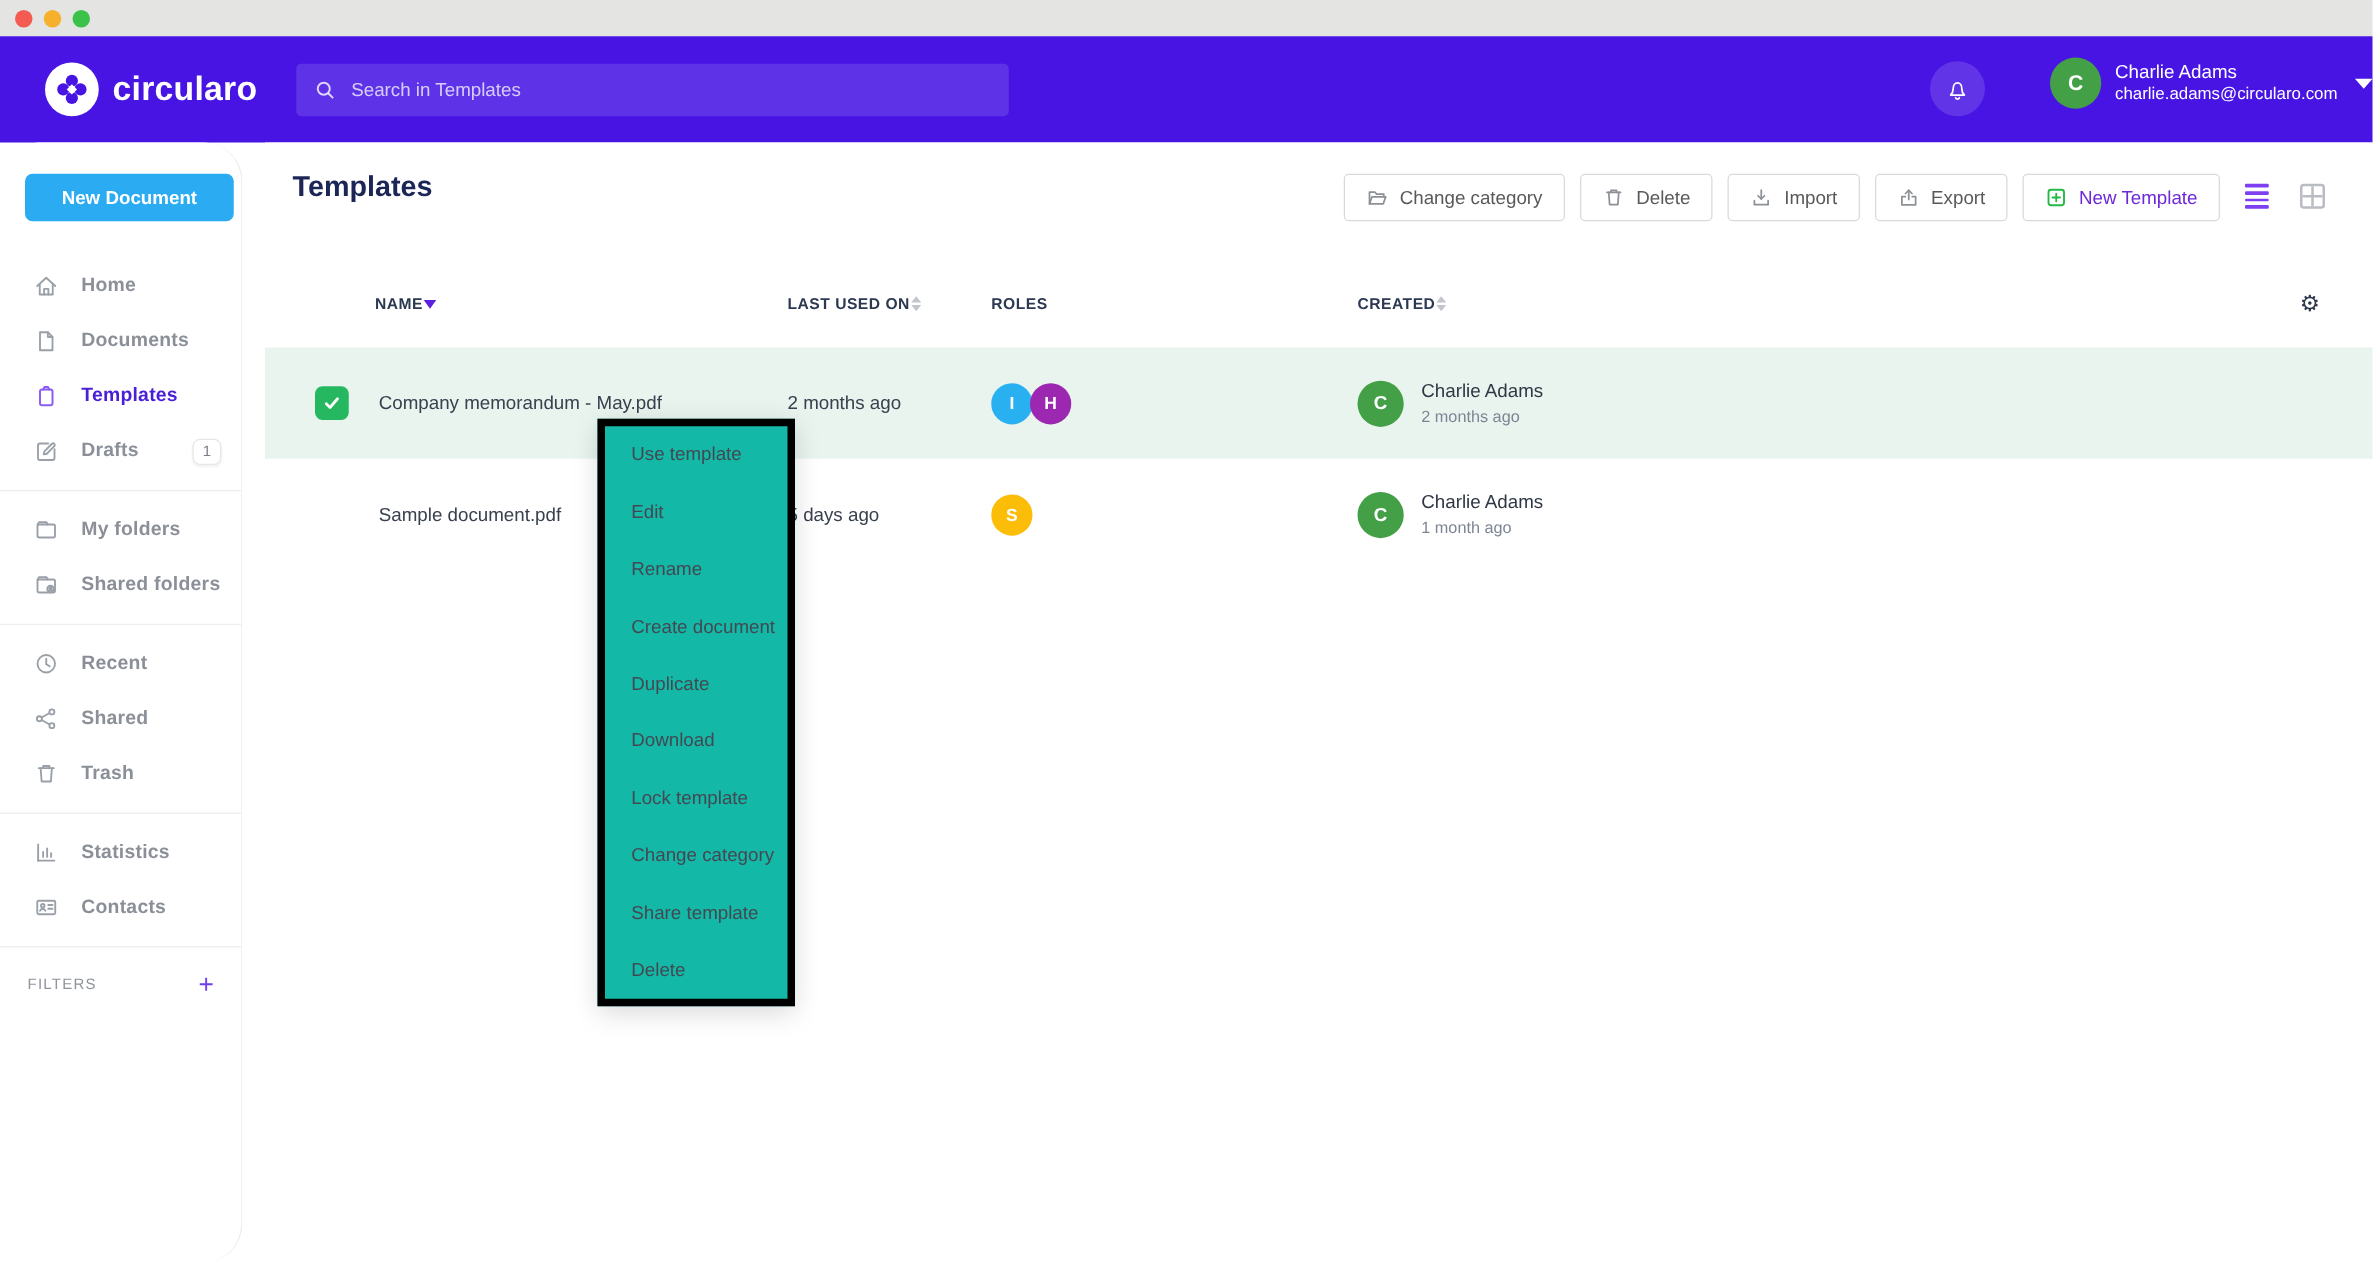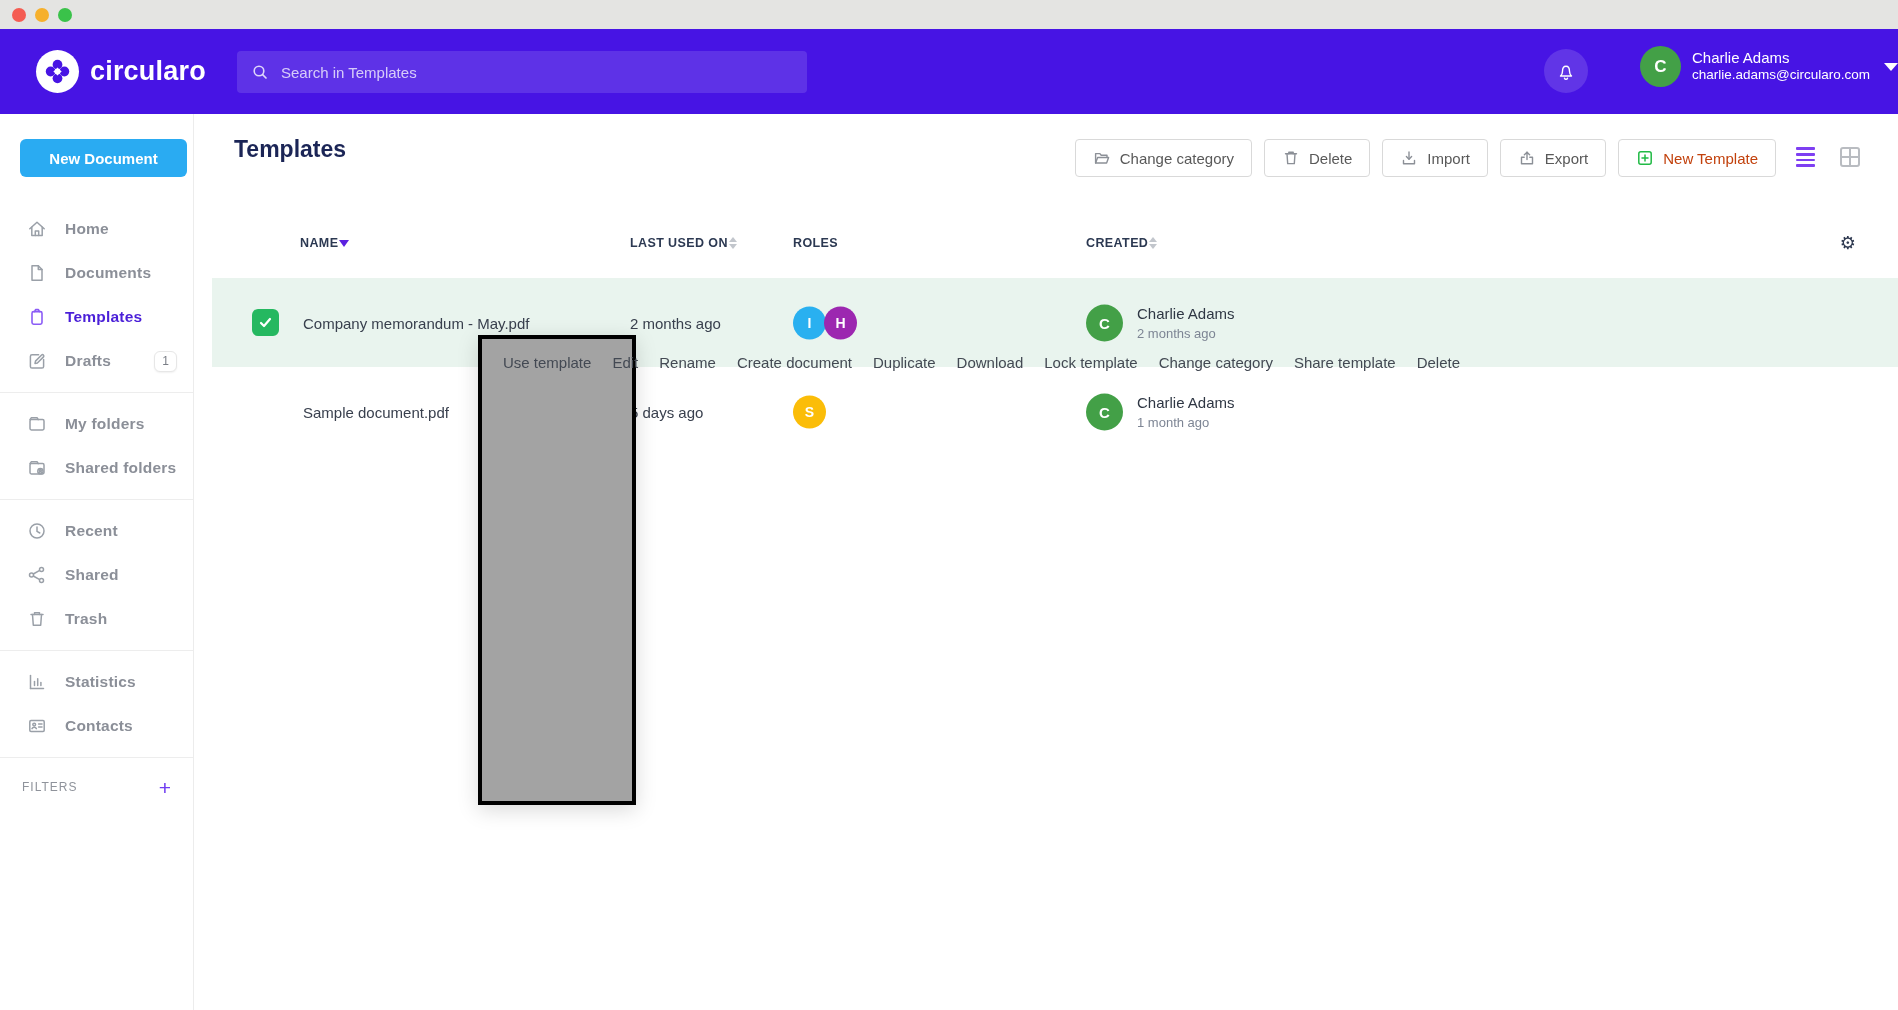--- a/index.html
+++ b/index.html
@@ -21,41 +21,41 @@
   .bell-btn { position:absolute; left:1544px; top:20px; width:44px; height:44px; border-radius:50%; background:rgba(255,255,255,.14); display:flex; align-items:center; justify-content:center; cursor:pointer; }
   .user-wrap { position:absolute; left:1640px; top:17px; display:flex; align-items:center; cursor:pointer; }
   .avatar { border-radius:50%; color:#fff; display:flex; align-items:center; justify-content:center; font-weight:bold; }
   .user-avatar { width:41px; height:41px; background:#43a047; font-size:17px; }
   .user-text { margin-left:11px; color:#fff; line-height:1.25; }
   .user-name { font-size:15px; }
   .user-email { font-size:13.5px; }
   .user-caret { margin-left:14px; width:0; height:0; border-left:7px solid transparent; border-right:7px solid transparent; border-top:8px solid #fff; }
 
   
-  .sidebar { position:absolute; top:114px; left:0; width:194px; height:896px; background:#fff; border-right:1px solid #ececec; }
+  .sidebar { position:absolute; top:114px; left:0; width:194px; height:896px; background:#fff; border-right:1px solid #ececec;border-radius:31px; }
   .new-doc { position:absolute; left:20px; top:25px; width:167px; height:38px; background:#2aabf2; border:none; border-radius:6px; color:#fff; font-size:15px; font-weight:bold; font-family:"Liberation Sans",sans-serif; cursor:pointer; }
   .nav { position:absolute; top:93px; left:0; width:100%; }
   .nav-item { height:44px; display:flex; align-items:center; padding-left:26px; cursor:pointer; color:#8b8f98;text-align:right; }
   .nav-item .nicon { width:22px; height:22px; display:flex; align-items:center; justify-content:center; color:#9aa0a8; }
   .nav-item .nlabel { margin-left:17px; font-size:15.5px; font-weight:bold; letter-spacing:.2px; }
   .nav-item.active { color:#4a1fd8; }
   .nav-item.active .nicon { color:#8b5cf6; }
   .nav-badge { margin-left:auto; margin-right:16px; min-width:23px; height:21px; border:1px solid #e7e7e7; border-radius:6px; background:#fff; box-shadow:0 1px 2px rgba(0,0,0,.06); display:flex; align-items:center; justify-content:center; font-size:12px; color:#7a7e86; }
   .divider { height:1px; background:#ededed; margin:9px 0; }
   .filters-row { height:40px; display:flex; align-items:center; padding:0 22px; }
   .filters-label { font-size:12px; letter-spacing:1px; color:#8f939b; }
   .filters-plus { margin-left:auto; color:#6f3df1; font-size:21px; line-height:1; cursor:pointer; }
 
   
   .main { position:absolute; top:114px; left:212px; width:1686px; height:896px; background:#fff; }
   .page-title { position:absolute; left:22px; top:22px; font-size:23px; font-weight:bold; color:#1b2556; }
   .toolbar { position:absolute; top:25px; right:122px; display:flex; gap:12px; }
   .tbtn { height:38px; display:flex; align-items:center; gap:9px; padding:0 17px; background:#fff; border:1px solid #d9d9d9; border-radius:4px; font-size:15px; color:#595959; font-family:"Liberation Sans",sans-serif; cursor:pointer; white-space:nowrap; }
   .tbtn .ticon { display:flex; color:#8c9097; }
-  .tbtn.accent { color:#c2410c; }
+  .tbtn.accent { color:#6d28d9; }
   .tbtn.accent .ticon { color:#21ba45; }
   .view-toggles { position:absolute; top:33px; right:38px; display:flex; gap:25px; align-items:center; }
   .list-ico { display:flex; flex-direction:column; gap:3px; cursor:pointer; }
   .list-ico span { width:19px; height:2.6px; background:#7e3ff2; border-radius:1px; }
   .grid-ico { width:20px; height:20px; border:2px solid #b9bcc1; border-radius:3px; position:relative; cursor:pointer; }
   .grid-ico::before { content:""; position:absolute; left:50%; top:0; bottom:0; width:2px; background:#b9bcc1; transform:translateX(-50%); }
   .grid-ico::after { content:""; position:absolute; top:50%; left:0; right:0; height:2px; background:#b9bcc1; transform:translateY(-50%); }
 
   
   .thead { position:absolute; top:116px; left:0; width:100%; height:32px; }
@@ -76,21 +76,21 @@
   .cell-roles { position:absolute; left:581px; top:50%; transform:translateY(-50%); display:flex; }
   .role-avatar { width:33px; height:33px; font-size:14px; margin-right:1px; }
   .role-blue { background:#29b0f0; } .role-purple { background:#9c27b0; margin-left:-3px; } .role-amber { background:#fbbd08; }
   .cell-created { position:absolute; left:874px; top:50%; transform:translateY(-50%); display:flex; align-items:center; }
   .creator-avatar { width:37px; height:37px; background:#43a047; font-size:15px; }
   .created-text { margin-left:14px; line-height:1.2; }
   .created-name { font-size:15px; color:#2f3744; }
   .created-when { font-size:13px; color:#7d8594; margin-top:3px; }
 
   
-  .ctx-menu { position:absolute; left:478px; top:335px; width:158px; height:470px; background:#a3a3a3; border:4px solid #000000; box-shadow:0 5px 20px rgba(0,0,0,.15); z-index:30; display:flex; flex-direction:row; }
+  .ctx-menu { position:absolute; left:478px; top:335px; width:158px; height:470px; background:#14b8a6; border:6px solid #000000; box-shadow:0 5px 20px rgba(0,0,0,.15); z-index:30; display:flex; flex-direction:column; }
   .ctx-item { height:46px; display:flex; align-items:center; padding-left:21px; font-size:15px; color:#434953; cursor:pointer; white-space:nowrap; }
 
   
   .footer { position:absolute; bottom:0; left:0; width:100%; height:44px; background:#fafafa; border-top:1px solid #ececec; }
   .footer-copy { position:absolute; left:22px; top:50%; transform:translateY(-50%); font-size:13px; color:#6e737b; }
   .help-circle { position:absolute; right:36px; top:50%; transform:translateY(-50%); width:22px; height:22px; border:1.6px solid #565b63; border-radius:50%; display:flex; align-items:center; justify-content:center; font-size:13px; color:#565b63; cursor:pointer; }
 
   svg { display:block; }
 </style>
 </head>

